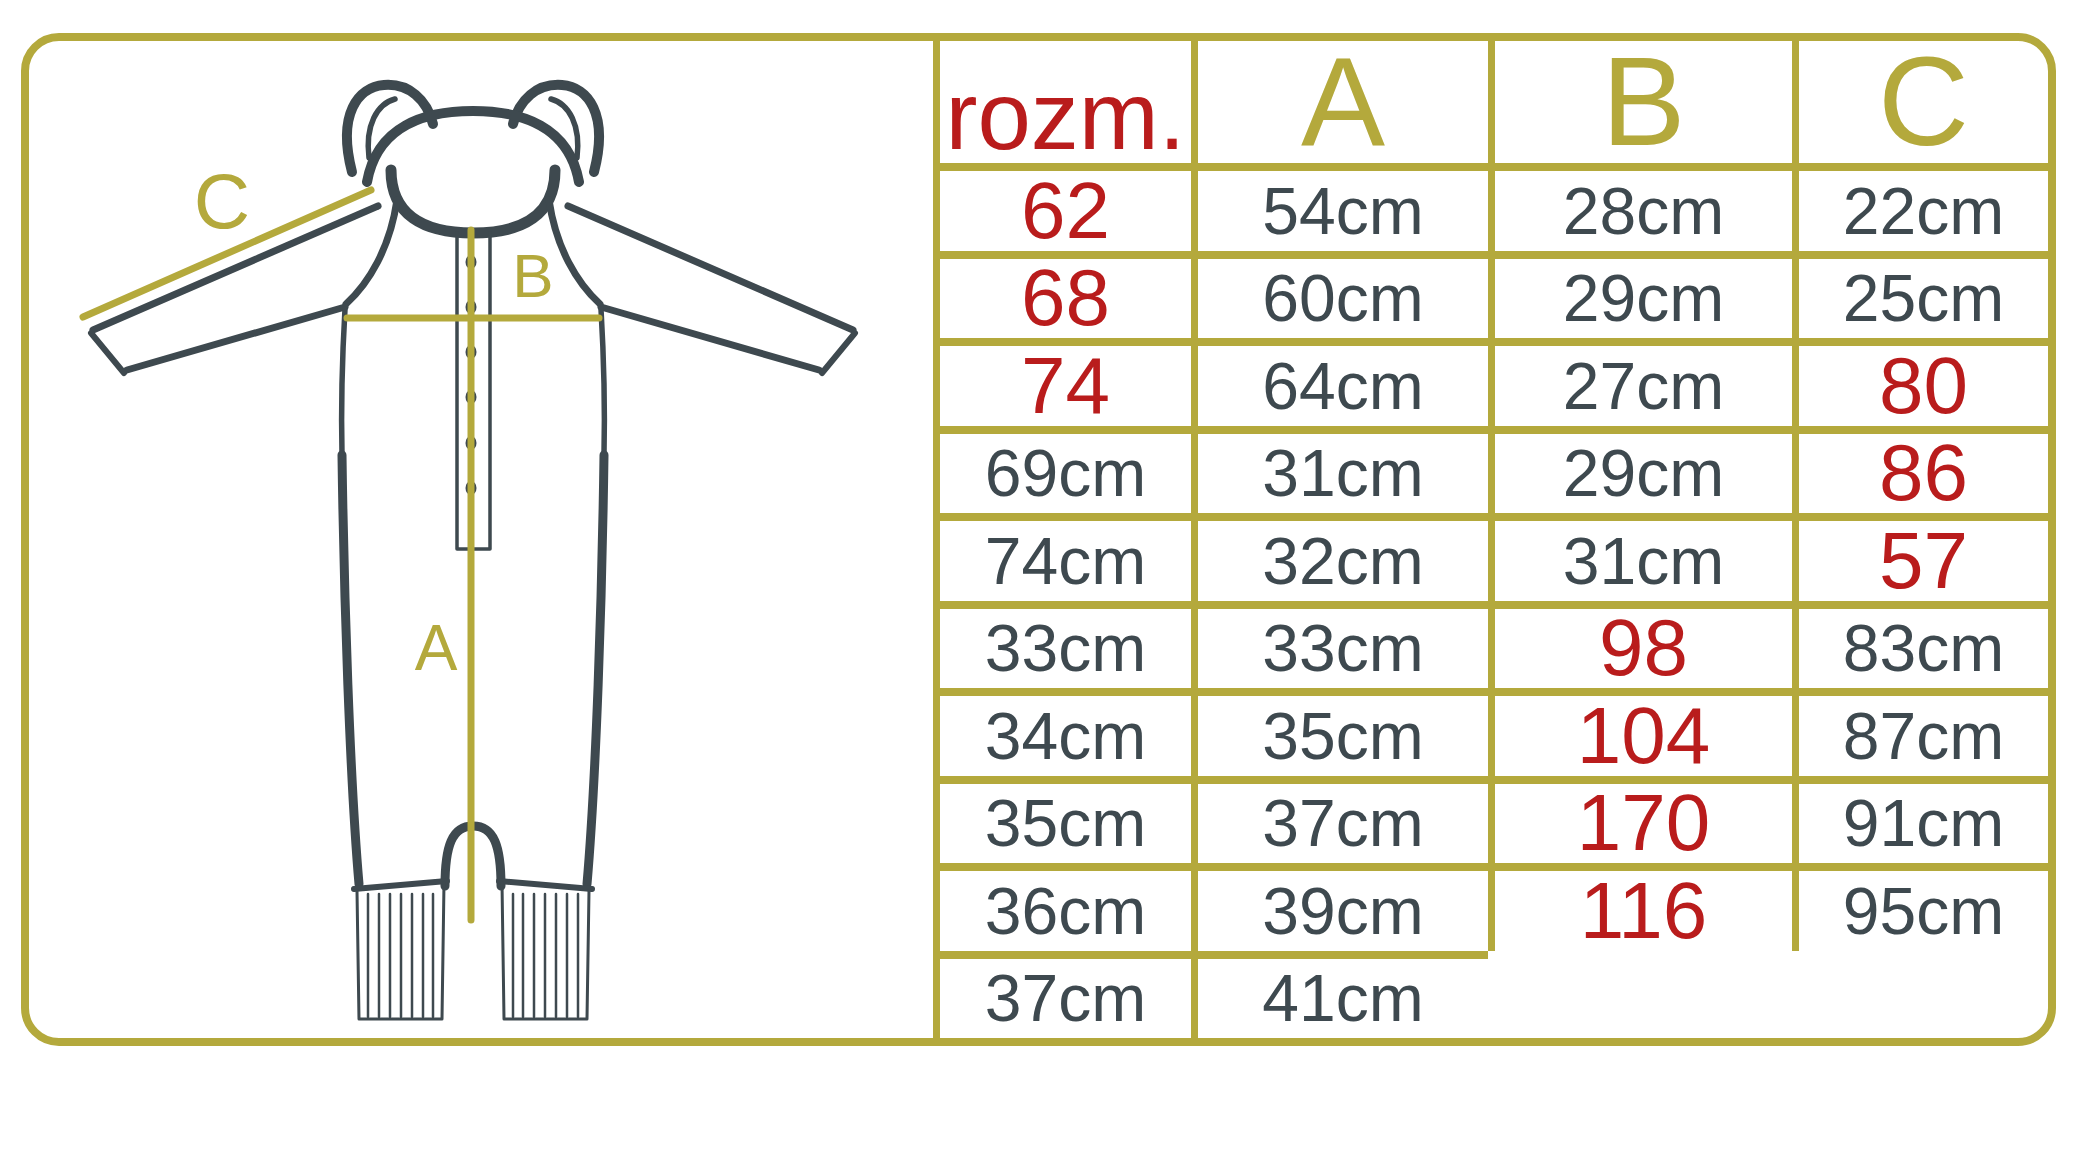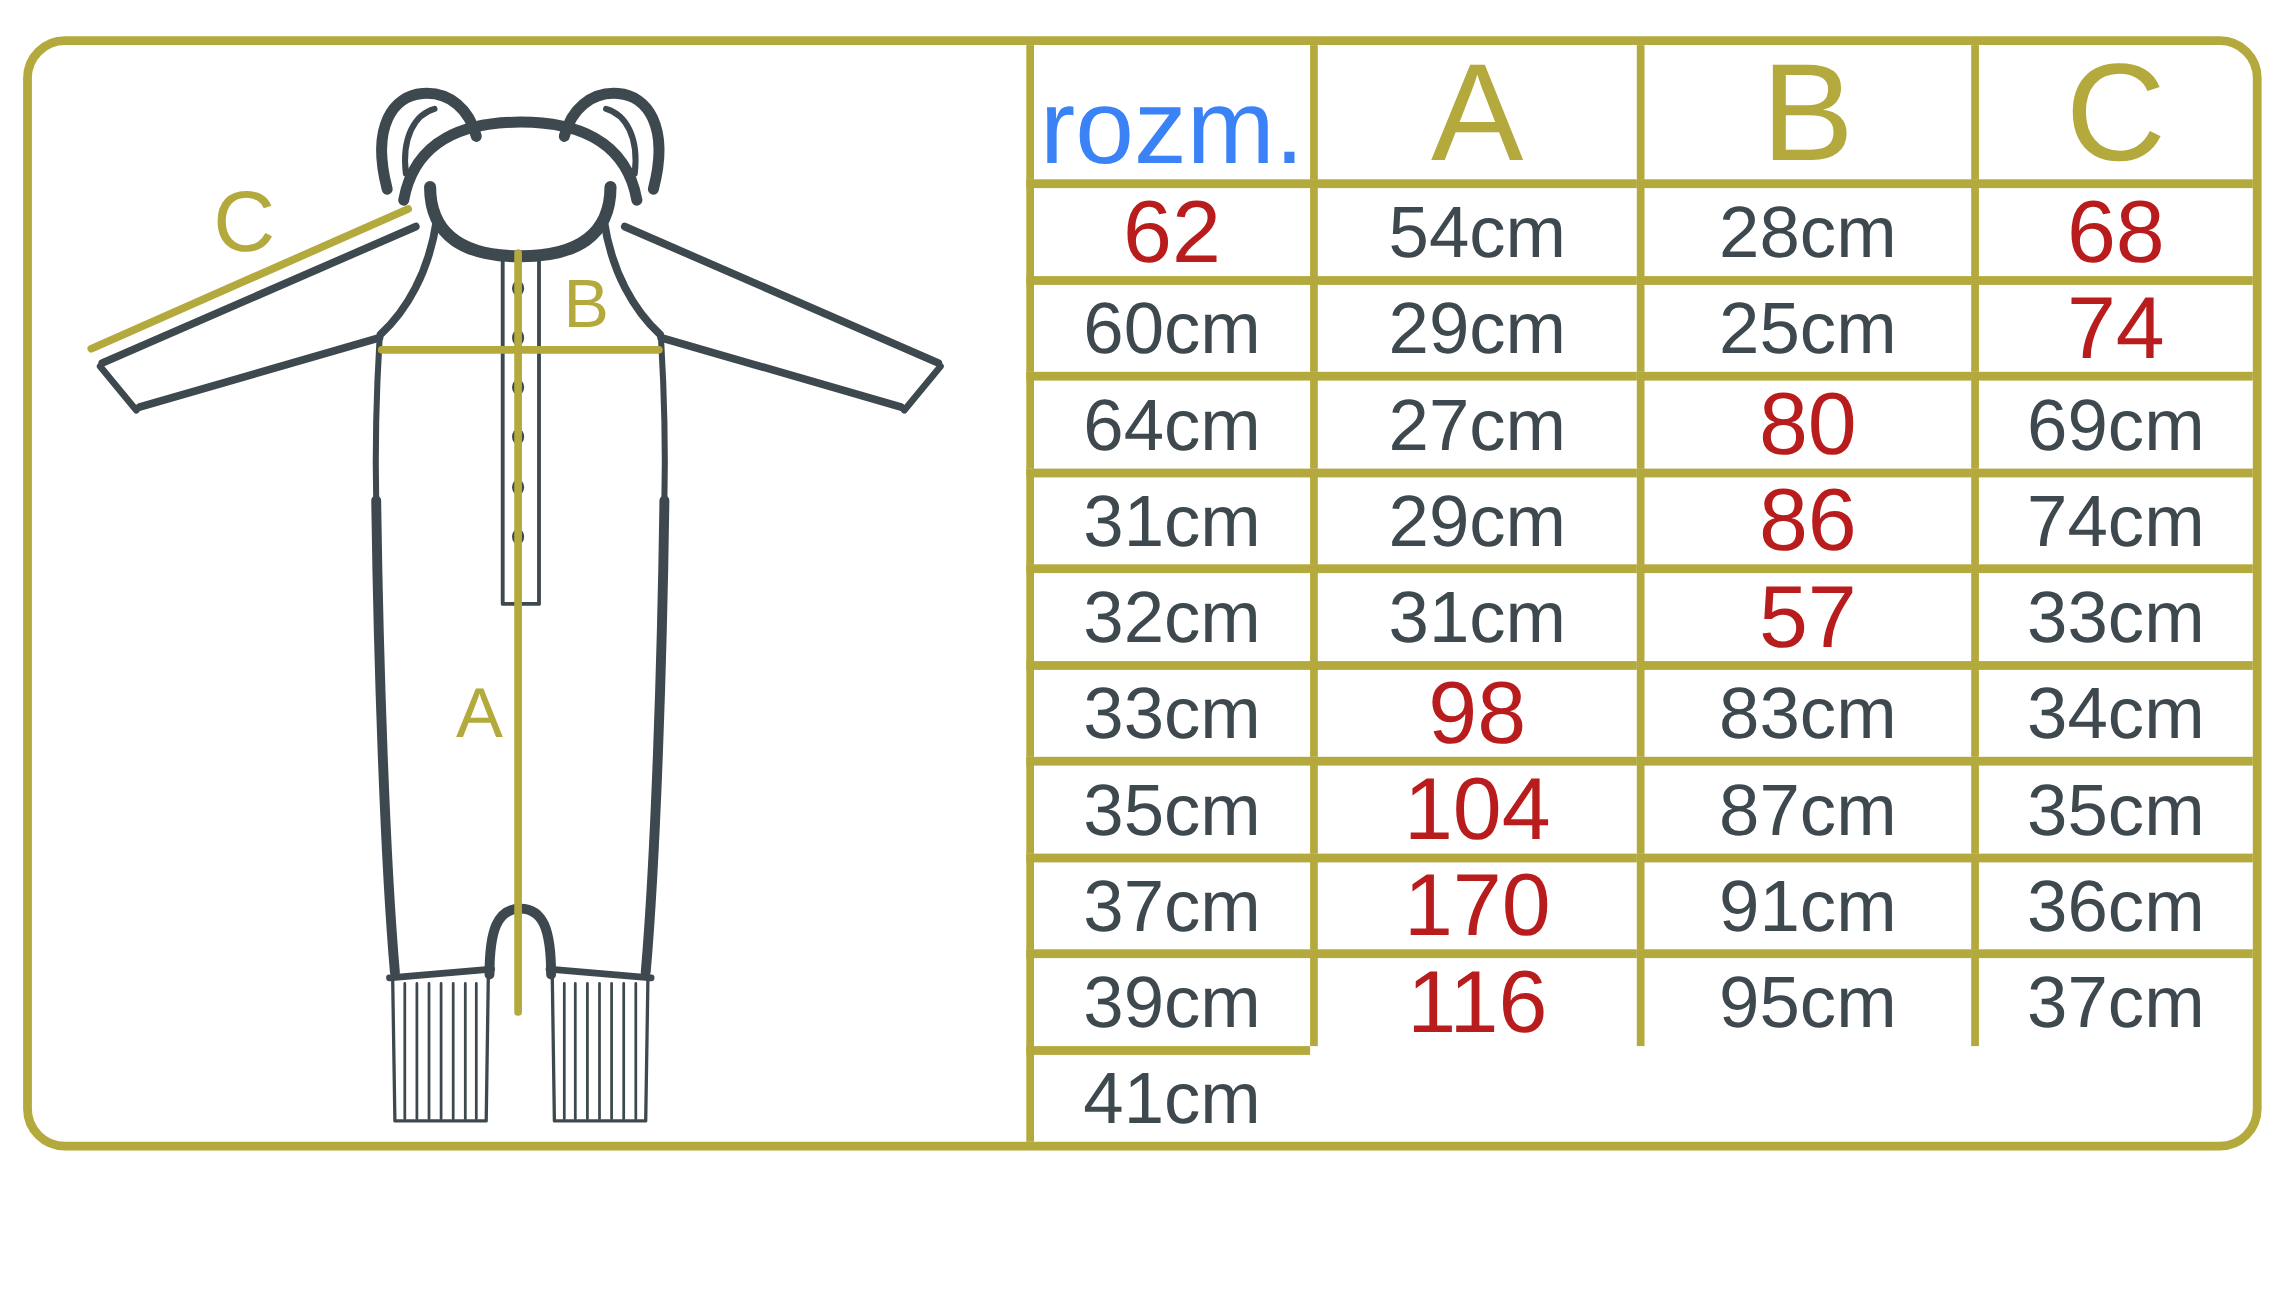--- a/index.html
+++ b/index.html
@@ -62,21 +62,21 @@
     border-left: 7px solid #b4a93c;
     display: flex;
     align-items: center;
     justify-content: center;
     line-height: 1;
     font-weight: 300;
     overflow: hidden;
   }
   .cell.body { border-top: 8px solid #b4a93c; }
   .cell.header-size {
-    color: #3b82f6;
+    color: #b91c1c;
     font-size: 96px;
     padding-top: 27px;
   }
   .cell.header-letter {
     color: #b4a93c;
     font-size: 126px;
   }
   .cell.size-col {
     color: #b91c1c;
     font-size: 80px;
@@ -153,20 +153,21 @@
 
   <div class="size-table" id="size-table">
     <div class="cell header-size">rozm.</div>
     <div class="cell header-letter">A</div>
     <div class="cell header-letter">B</div>
     <div class="cell header-letter">C</div>
 
   <div class="cell body size-col">62</div>
       <div class="cell body val-col">54cm</div>
       <div class="cell body val-col">28cm</div>
+      <div class="cell body val-col">22cm</div>
       <div class="cell body size-col">68</div>
       <div class="cell body val-col">60cm</div>
       <div class="cell body val-col">29cm</div>
       <div class="cell body val-col">25cm</div>
       <div class="cell body size-col">74</div>
       <div class="cell body val-col">64cm</div>
       <div class="cell body val-col">27cm</div>
       <div class="cell body size-col">80</div>
       <div class="cell body val-col">69cm</div>
       <div class="cell body val-col">31cm</div>

